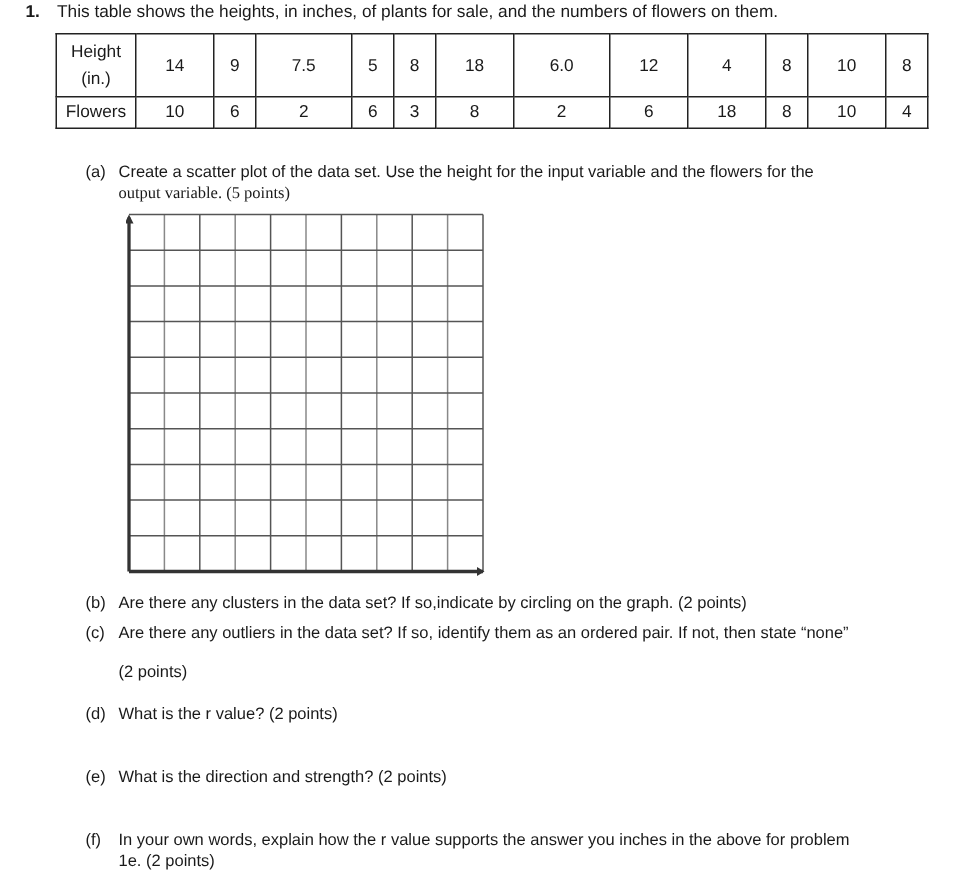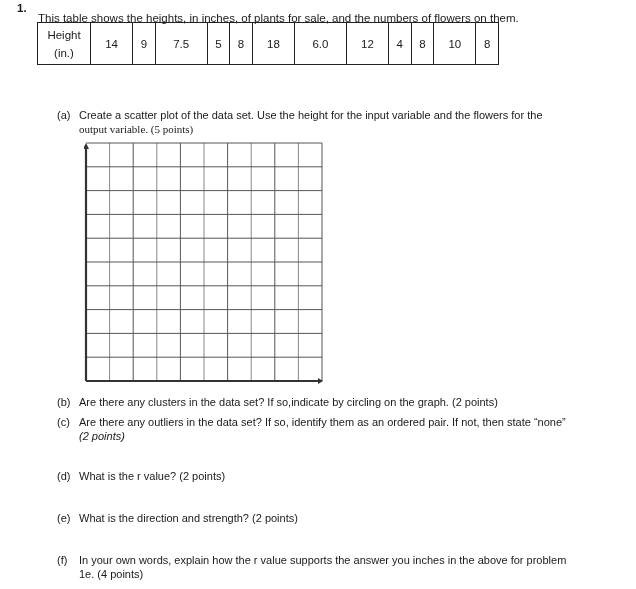--- a/index.html
+++ b/index.html
@@ -19,30 +19,30 @@
     .abs { position: absolute; }
 
     .q-num {
       left: 17px;
       top: 2px;
       font-weight: bold;
       font-size: 11.5px;
     }
     .q-text {
       left: 38px;
-      top: 12px;
+      top: 2px;
       font-size: 11.5px;
       white-space: nowrap;
     }
 
     table.data {
       position: absolute;
       left: 37px;
       top: 22px;
-      width: 462px;
+      width: 582px;
       border-collapse: collapse;
       font-size: 11.5px;
       padding-left: 20px;
     }
     table.data td {
       border: 1px solid #222;
       text-align: center;
       vertical-align: middle;
       padding: 0;
     }
@@ -100,20 +100,35 @@
     <td class="inner-v">5</td>
     <td class="inner-v">8</td>
     <td class="inner-v">18</td>
     <td class="inner-v">6.0</td>
     <td class="inner-v">12</td>
     <td class="inner-v">4</td>
     <td class="inner-v">8</td>
     <td class="inner-v">10</td>
     <td class="inner-v">8</td>
   </tr>
+  <tr class="r2">
+    <td class="head">Flowers</td>
+    <td>10</td>
+    <td>6</td>
+    <td>2</td>
+    <td>6</td>
+    <td>3</td>
+    <td>8</td>
+    <td>2</td>
+    <td>6</td>
+    <td>18</td>
+    <td>8</td>
+    <td>10</td>
+    <td>4</td>
+  </tr>
 </tbody>
   </table>
 
 <div class="part" style="left:57px; top:108px;">
   <span class="lbl">(a)</span>
   <span class="txt">Create a scatter plot of the data set. Use the height for the input variable and the flowers for the</span>
   <span class="txt" style="top:14px;font-family:Liberation Serif, serif;">output variable. (5 points)</span>
 </div>
 
 <div class="grid-wrap">
@@ -146,30 +161,30 @@
 </div>
 
 <div class="part" style="left:57px; top:395px;">
   <span class="lbl">(b)</span>
   <span class="txt">Are there any clusters in the data set? If so,indicate by circling on the graph. (2 points)</span>
 </div>
 
 <div class="part" style="left:57px; top:415px;">
   <span class="lbl">(c)</span>
   <span class="txt">Are there any outliers in the data set?  If so, identify them as an ordered pair.  If not, then state “none”</span>
-  <span class="txt" style="top:14px;font-style:italic;">(2 points)</span>
+  <span class="txt" style="top:26px;">(2 points)</span>
 </div>
 
 <div class="part" style="left:57px; top:469px;">
   <span class="lbl">(d)</span>
   <span class="txt">What is the r value? (2 points)</span>
 </div>
 
 <div class="part" style="left:57px; top:511px;">
   <span class="lbl">(e)</span>
   <span class="txt">What is the direction and strength?  (2 points)</span>
 </div>
 
 <div class="part" style="left:57px; top:553px;">
   <span class="lbl">(f)</span>
   <span class="txt">In your own words, explain how the r value supports the answer you inches in the above for problem</span>
-  <span class="txt" style="top:14px;">1e.  (4 points)</span>
+  <span class="txt" style="top:14px;">1e.  (2 points)</span>
 </div>
 
 </body></html>

